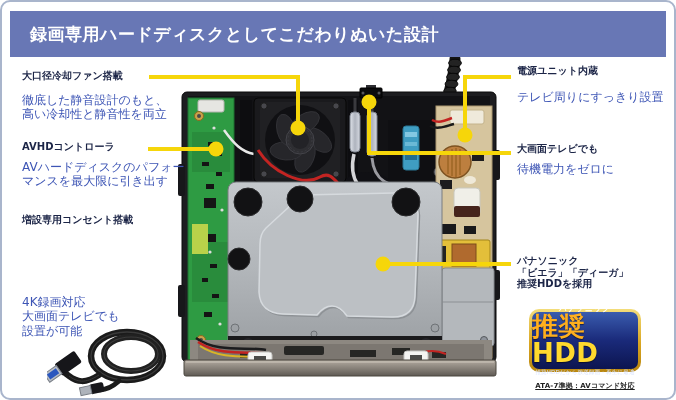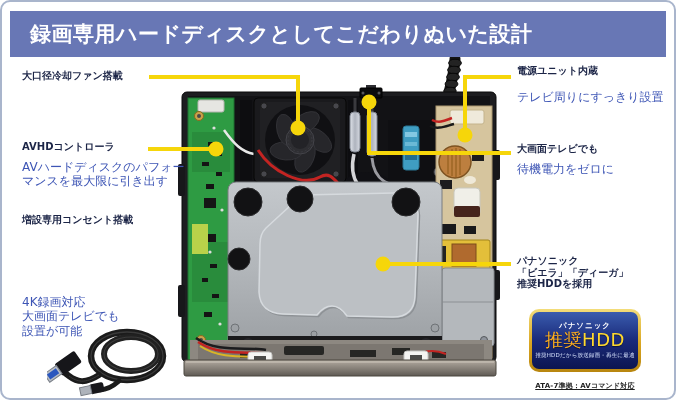--- a/index.html
+++ b/index.html
@@ -5,21 +5,21 @@
   html,body{margin:0;padding:0;background:#fff;}
   .canvas{
     position:relative;width:676px;height:400px;box-sizing:border-box;
     background:#fff;border:2px solid #a9b5cc;border-radius:10px;overflow:hidden;
     font-family:"DejaVu Sans","Liberation Sans",sans-serif;
   }
   .banner{
     position:absolute;left:8px;top:9px;right:8px;height:46px;background:#6877b5;
     display:flex;align-items:center;padding-left:20px;box-sizing:border-box;z-index:4;
   }
-  .banner-title{color:#fff;font-weight:700;font-size:21px;letter-spacing:.5px;}
+  .banner-title{color:#fff;font-weight:700;font-size:17px;letter-spacing:.5px;}
   .h-label{position:absolute;font-weight:700;font-size:10px;color:#1c2547;
     line-height:1.15;white-space:pre-line;z-index:6;}
   .d-label{position:absolute;font-size:12px;color:#3d55b5;line-height:1.2;
     white-space:pre-line;z-index:6;}
   .photo-svg{position:absolute;left:176px;top:55px;z-index:1;}
   .cable-svg{position:absolute;left:45px;top:318px;z-index:2;}
   .callout-svg{position:absolute;left:0;top:0;z-index:5;pointer-events:none;}
   .badge{
     position:absolute;left:527px;top:307px;width:112px;height:63px;z-index:6;
     border-radius:10px;padding:3px;box-sizing:border-box;
@@ -27,21 +27,21 @@
   }
   .badge-inner{
     width:100%;height:100%;border-radius:7px;box-sizing:border-box;
     background:linear-gradient(180deg,#3a5cae 0%,#1a2a7a 50%,#0c1550 100%);
     display:flex;flex-direction:column;align-items:center;justify-content:center;
     color:#fff;gap:0;
   }
   .badge-brand{font-size:7.5px;font-weight:700;letter-spacing:1px;line-height:1.1;}
   .badge-products{font-size:10.5px;font-weight:700;font-style:italic;line-height:1.15;}
   .badge-amp{color:#ffd92e;font-size:8px;}
-  .badge-main{font-size:18px;font-weight:400;line-height:1.05;letter-spacing:.5px;
+  .badge-main{font-size:26px;font-weight:700;line-height:1.05;letter-spacing:.5px;
     text-shadow:0 1px 1px rgba(0,0,0,.5);}
   .badge-main .pre{color:#ffaf1e;}
   .badge-main .suf{color:#ffd92e;}
   .badge-note{font-size:5.5px;color:#d9e4ff;margin-top:2px;letter-spacing:.2px;}
   .badge-footnote{
     position:absolute;left:513px;top:379px;width:140px;text-align:center;z-index:6;
     font-size:7px;font-weight:700;color:#1f1f1f;letter-spacing:.2px;text-decoration:underline;
   }
 </style>
 </head>
@@ -259,20 +259,22 @@
     <g fill="#f6d60a">
       <circle cx="296" cy="126" r="7.5"></circle>
       <circle cx="214" cy="147" r="7.5"></circle>
       <circle cx="463" cy="133" r="7.5"></circle>
       <circle cx="367" cy="100" r="7.5"></circle>
       <circle cx="381" cy="262" r="7.5"></circle>
     </g>
   </svg>
 
   <div class="h-label" style="left:20px;top:68px">大口径冷却ファン搭載</div>
+  <div class="d-label" style="left:20px;top:91px">徹底した静音設計のもと、
+高い冷却性と静音性を両立</div>
   <div class="h-label" style="left:20px;top:139px">AVHDコントローラ</div>
   <div class="d-label" style="left:20px;top:158px">AVハードディスクのパフォー
 マンスを最大限に引き出す</div>
   <div class="h-label" style="left:20px;top:212px">増設専用コンセント搭載</div>
   <div class="d-label" style="left:20px;top:293px">4K録画対応
 大画面テレビでも
 設置が可能</div>
 
   <div class="h-label" style="left:515px;top:63px">電源ユニット内蔵</div>
   <div class="d-label" style="left:515px;top:88px">テレビ周りにすっきり設置</div>

